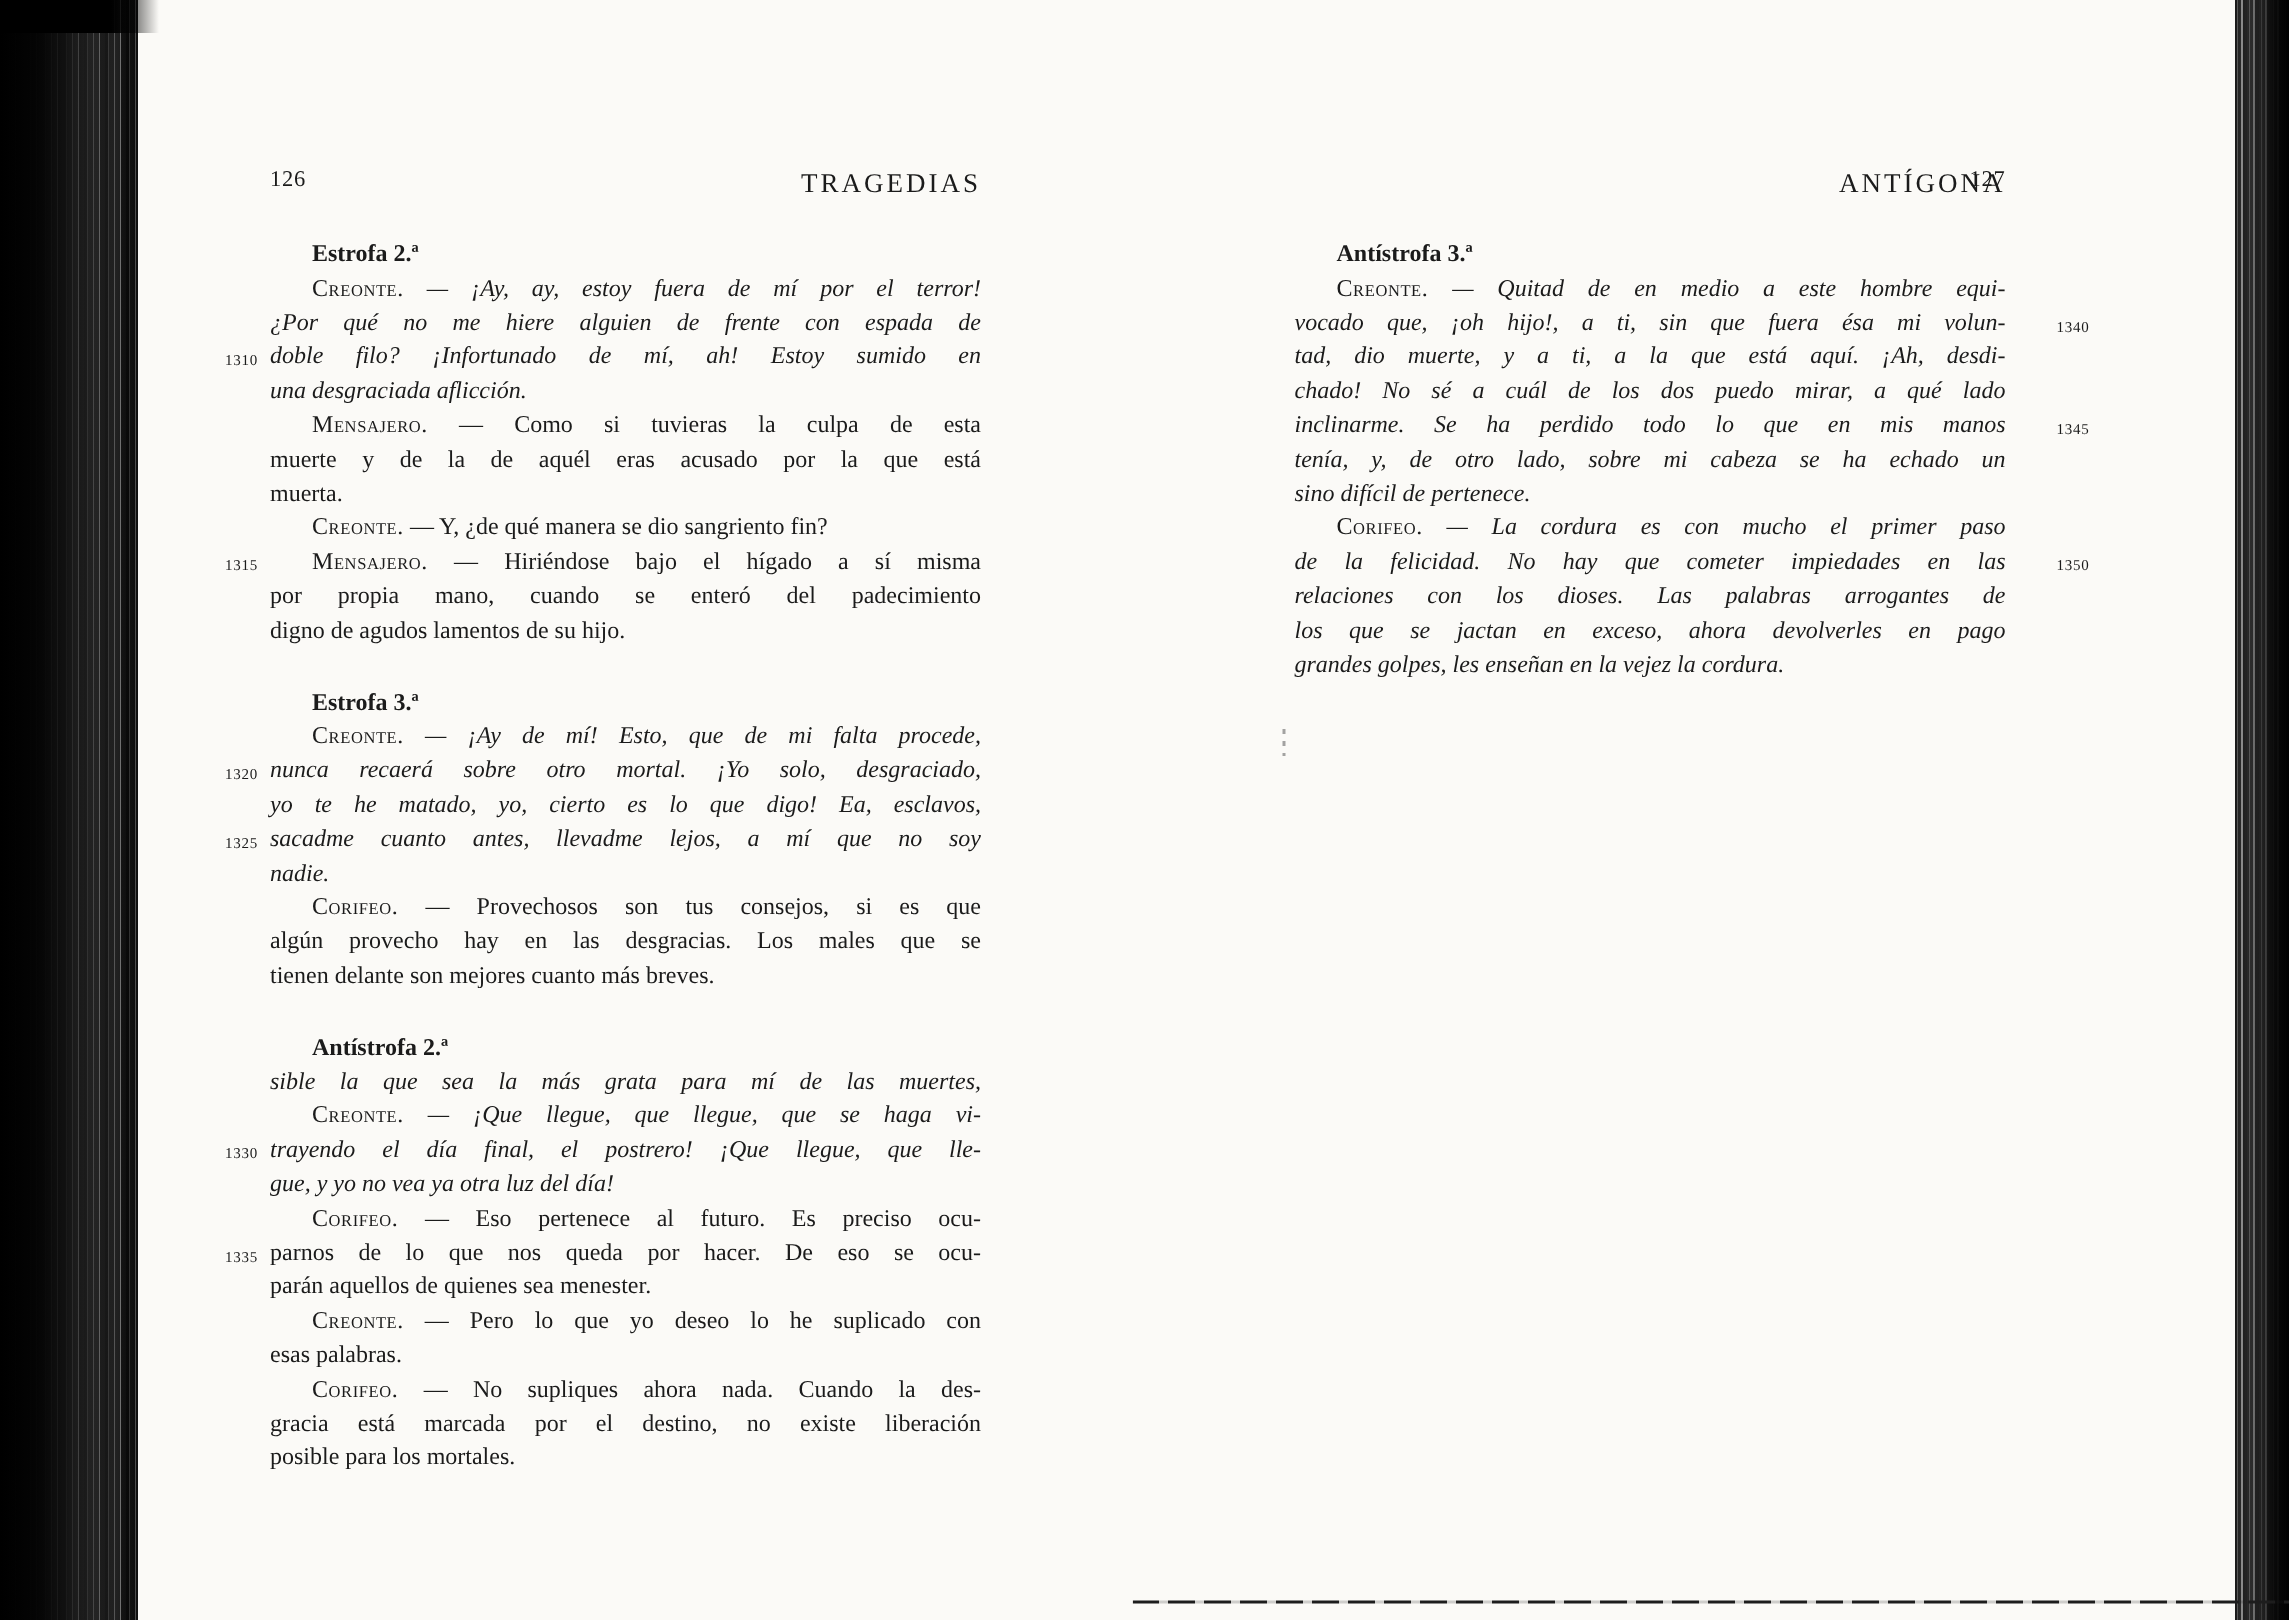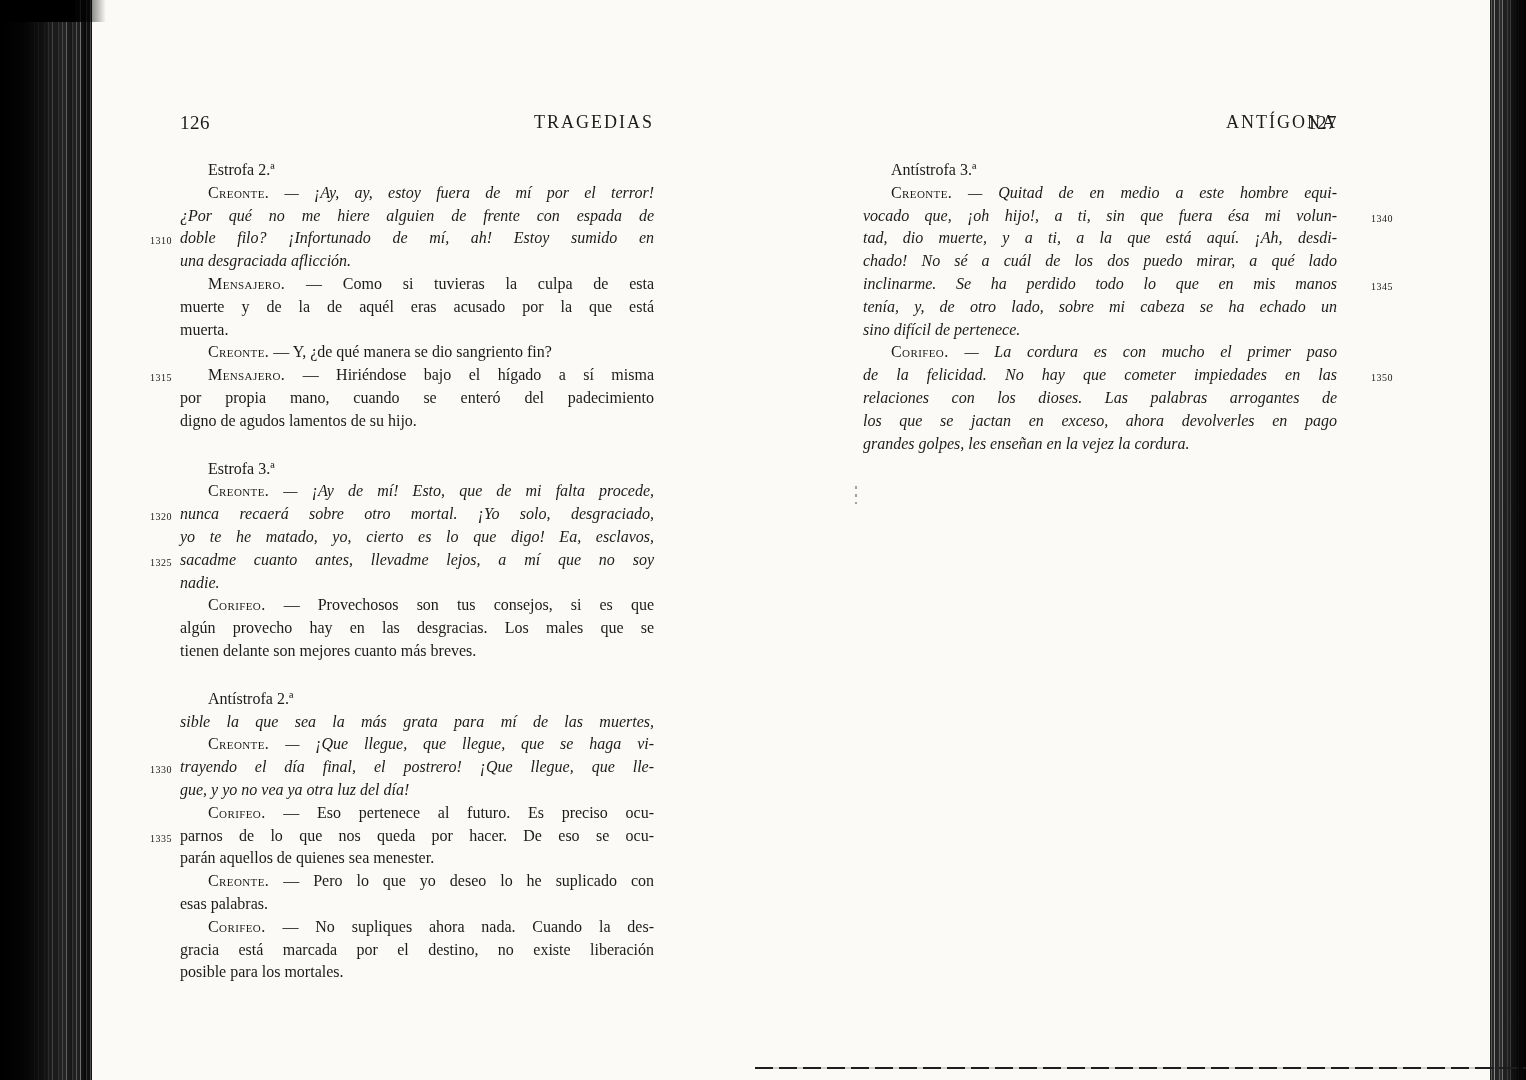--- a/index.html
+++ b/index.html
@@ -39,40 +39,40 @@
     position:absolute; left:855px; top:486px; width:2px; height:18px;
     background:repeating-linear-gradient(180deg, rgba(90,90,90,0.55) 0 3px, transparent 3px 8px);
   }
 
   
   .page { position:absolute; top:112px; width:474px; color:#1b1b1b; font-size:16px; }
   .page-left  { left:180px; }
   .page-right { left:863px; }
 
   .page-header { position:relative; height:22px; }
-  .pagenum { position:absolute; top:0; font-size:19px; letter-spacing:0.5px; }
+  .pagenum { position:absolute; top:0; font-size:15px; letter-spacing:0.5px; }
   .page-left  .pagenum { left:0; }
   .page-right .pagenum { right:0; }
   .runtitle {
     display:block; width:100%; text-align:right;
     font-size:18px; letter-spacing:2px;
   }
 
   .page-body { margin-top:25px; }
   .block { margin:0; }
   .block.heading { margin-top:25px; }
   .page-body .block:first-child { margin-top:0; }
 
   .line {
     position:relative; line-height:22.8px;
     text-align:justify; text-align-last:justify;
   }
   .line.last { text-align-last:left; }
   .line.indent { padding-left:28px; }
-  .block.heading .line { text-align-last:left; padding-left:28px; }
+  .block.heading .line { text-align-last:left; padding-left:28px;font-weight:bold; }
 
   .block.italic .t { font-style:italic; }
   .sc { font-variant:small-caps; letter-spacing:0.4px; font-style:normal; }
 
   .lineno {
     position:absolute; top:3px; font-size:10px; font-style:normal;
     letter-spacing:0.5px; white-space:nowrap;
   }
   .page-left  .lineno { left:-30px; }
   .page-right .lineno { right:-56px; left:auto; }

